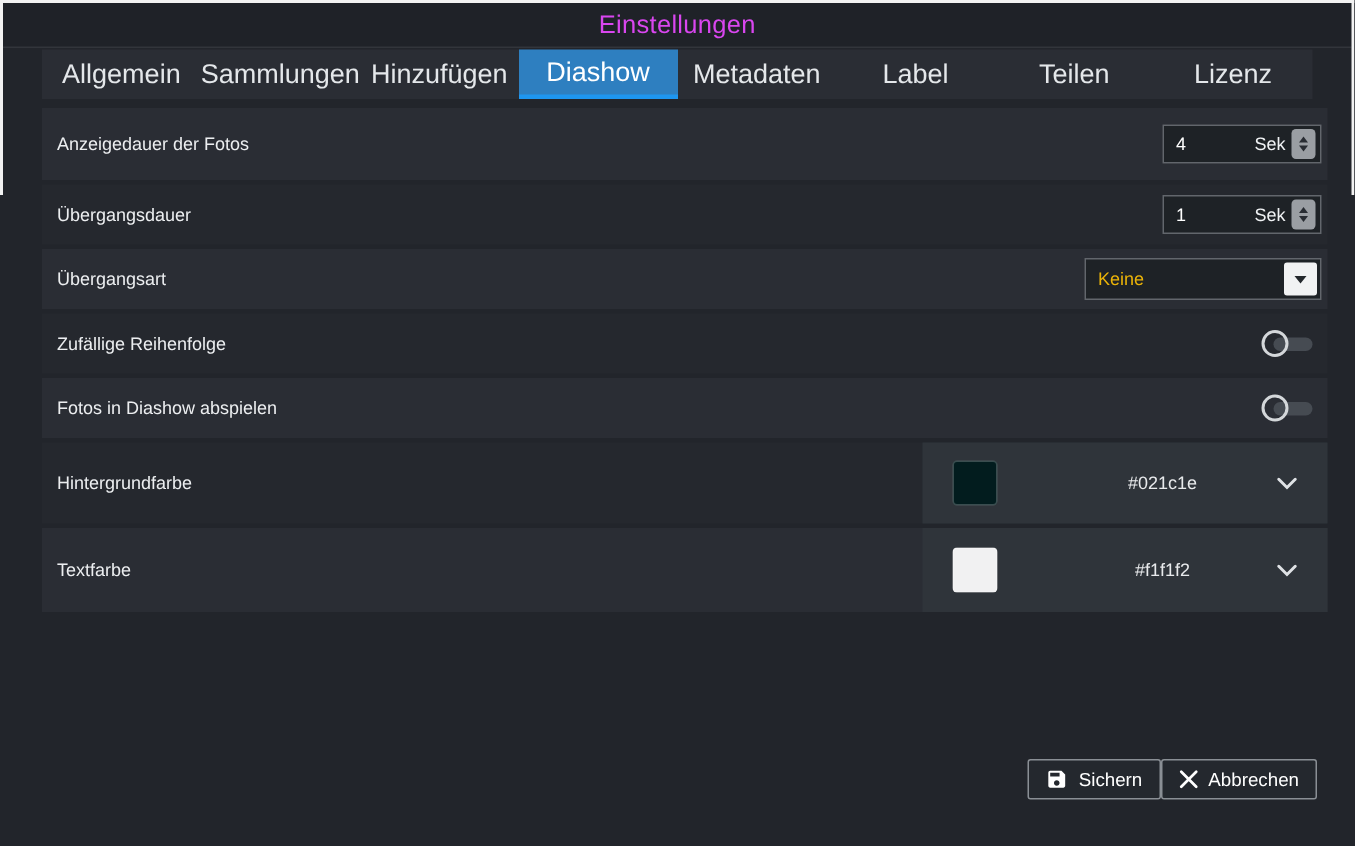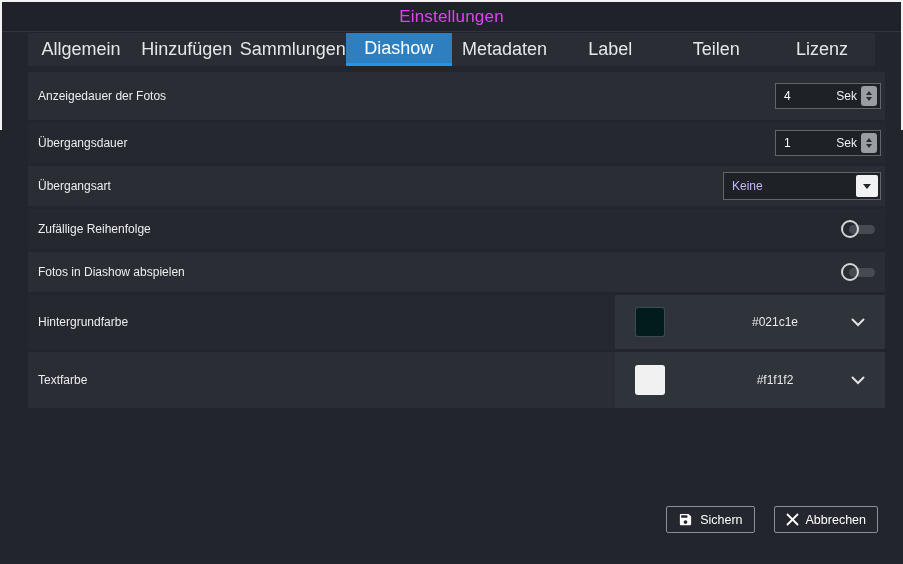--- a/index.html
+++ b/index.html
@@ -61,21 +61,21 @@
   }
   .tri-up{width:0;height:0;border-left:3.5px solid transparent;border-right:3.5px solid transparent;border-bottom:4.5px solid #282c32;margin-bottom:2px;}
   .tri-down{width:0;height:0;border-left:3.5px solid transparent;border-right:3.5px solid transparent;border-top:4.5px solid #282c32;}
 
   
   .selectbox{
     position:absolute;right:4px;top:50%;transform:translateY(-50%);
     width:158px;height:28px;background:#1e2226;border:1px solid #62666c;
     display:flex;align-items:center;box-sizing:border-box;cursor:pointer;
   }
-  .selectbox .val{margin-left:8px;flex:1;color:#c4b5fd;}
+  .selectbox .val{margin-left:8px;flex:1;color:#eab308;}
   .select-arrow{
     width:22px;height:22px;background:#f1f2f3;border-radius:2px;
     margin-right:2px;display:flex;align-items:center;justify-content:center;flex:0 0 auto;
   }
   .caret-down{width:0;height:0;border-left:4.5px solid transparent;border-right:4.5px solid transparent;border-top:5.5px solid #23272c;}
 
   
   .toggle{
     position:absolute;right:10px;top:50%;transform:translateY(-50%);
     width:34px;height:18px;cursor:pointer;
@@ -96,21 +96,21 @@
   }
   .swatch{
     width:30px;height:30px;border-radius:3px;margin-left:20px;
     border:1px solid rgba(255,255,255,0.22);box-sizing:border-box;flex:0 0 auto;
   }
   .hexval{flex:1;text-align:center;color:#e8eaec;padding-left:34px;}
   .chev{margin-right:20px;display:flex;align-items:center;flex:0 0 auto;}
 
   
   .footer{
-    position:absolute;right:25px;top:506px;display:flex;gap:19px;
+    position:absolute;right:25px;top:506px;display:flex;gap:0;
   }
   .btn{
     height:27px;background:#24282e;border:1px solid #8a8f95;border-radius:2px;
     display:flex;align-items:center;justify-content:center;
     color:#ffffff;font-size:12.5px;padding:0 11px;cursor:pointer;gap:7px;
     box-sizing:border-box;
   }
   .btn svg{display:block;}
 </style>
 </head>
@@ -120,22 +120,22 @@
   <div class="edge edge-top"></div>
   <div class="edge edge-left"></div>
   <div class="edge edge-right"></div>
 
   <div class="titlebar">
     <span class="title">Einstellungen</span>
   </div>
 
   <div class="tabbar">
     <div class="tab">Allgemein</div>
+    <div class="tab">Sammlungen</div>
     <div class="tab">Hinzufügen</div>
-    <div class="tab">Sammlungen</div>
     <div class="tab active">Diashow</div>
     <div class="tab">Metadaten</div>
     <div class="tab">Label</div>
     <div class="tab">Teilen</div>
     <div class="tab">Lizenz</div>
   </div>
 
   <div class="rows">
 
     <div class="row light h48">

